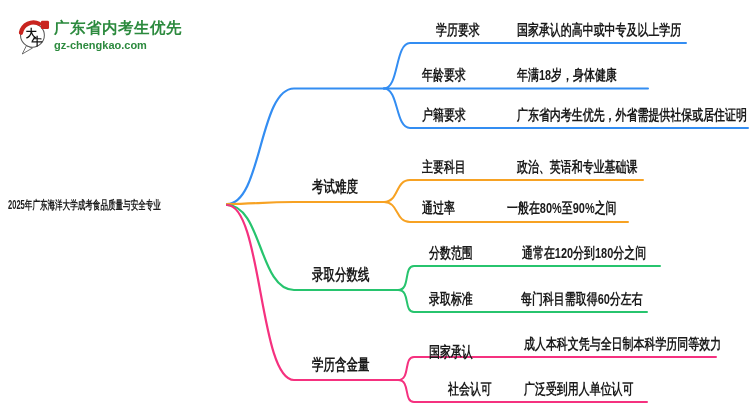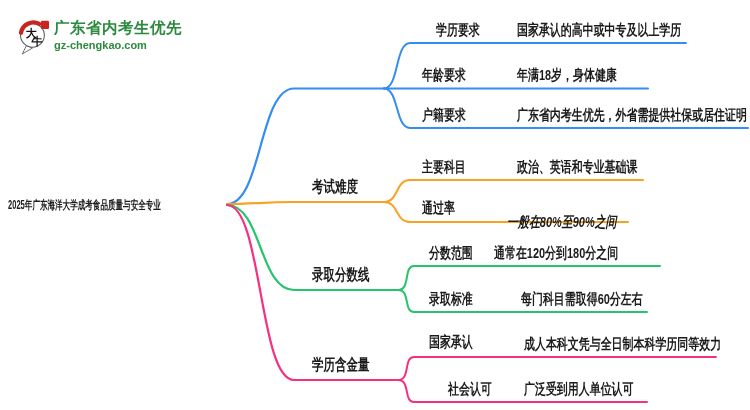--- a/index.html
+++ b/index.html
@@ -87,44 +87,44 @@
   </div>
   <div class="node" style="left:422px;top:157px;">
     <span class="cx s73">主要科目</span>
   </div>
   <div class="node" style="left:517px;top:157px;">
     <span class="cx s73">政治、英语和专业基础课</span>
   </div>
   <div class="node" style="left:422px;top:199px;font-family:Liberation Serif, serif;">
     <span class="cx s73">通过率</span>
   </div>
-  <div class="node" style="left:507px;top:212px;font-style:italic;">
+  <div class="node" style="left:507px;top:198px;">
     <span class="cx s73">一般在80%至90%之间</span>
   </div>
 
   <div class="node blabel" style="left:312px;top:265px;">
     <span class="cx s72">录取分数线</span>
   </div>
   <div class="node" style="left:429px;top:243px;">
     <span class="cx s73">分数范围</span>
   </div>
-  <div class="node" style="left:494px;top:243px;">
+  <div class="node" style="left:522px;top:243px;">
     <span class="cx s73">通常在120分到180分之间</span>
   </div>
   <div class="node" style="left:429px;top:289px;">
     <span class="cx s73">录取标准</span>
   </div>
   <div class="node" style="left:521px;top:289px;">
     <span class="cx s73">每门科目需取得60分左右</span>
   </div>
 
   <div class="node blabel" style="left:312px;top:355px;">
     <span class="cx s72">学历含金量</span>
   </div>
-  <div class="node" style="left:429px;top:332px;text-align:right;">
+  <div class="node" style="left:429px;top:342px;text-align:right;">
     <span class="cx s73">国家承认</span>
   </div>
   <div class="node" style="left:524px;top:334px;">
     <span class="cx s73">成人本科文凭与全日制本科学历同等效力</span>
   </div>
   <div class="node" style="left:429px;top:379px;margin-left:19px;">
     <span class="cx s73">社会认可</span>
   </div>
   <div class="node" style="left:524px;top:379px;">
     <span class="cx s73">广泛受到用人单位认可</span>

